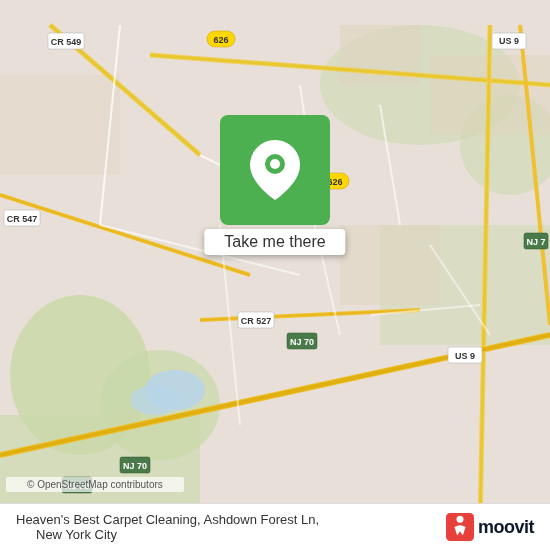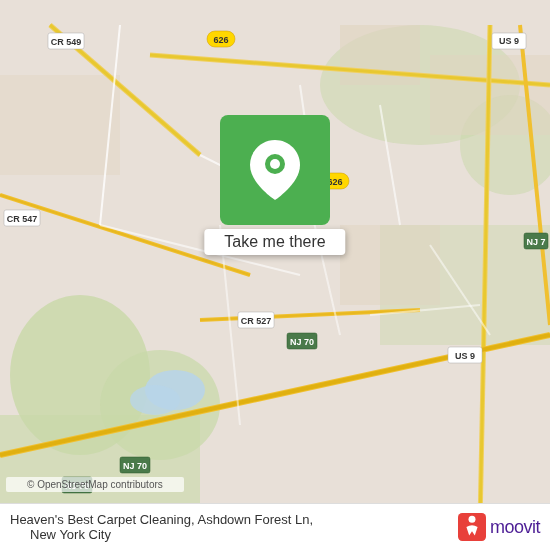--- a/index.html
+++ b/index.html
@@ -28,21 +28,21 @@
       top: 0; left: 0;
     }
 
     
     #info-bar {
       position: absolute;
       bottom: 0;
       left: 0;
       right: 0;
       background: white;
-      padding: 8px 10px;
+      padding: 8px 16px;
       display: flex;
       align-items: center;
       justify-content: space-between;
       border-top: 1px solid #ddd;
       z-index: 10;
     }
 
     #info-text {
       font-size: 13px;
       color: #333;
@@ -226,17 +226,17 @@
     </div>
     <div id="moovit-logo">
 
       <svg id="moovit-icon" viewBox="0 0 40 40" xmlns="http://www.w3.org/2000/svg">
         <rect width="40" height="40" rx="6" fill="#e8403a"></rect>
 
         <circle cx="20" cy="9" r="5" fill="white"></circle>
 
         <path d="M12 20 Q20 15 28 20 L24 32 L20 26 L16 32 Z" fill="white"></path>
       </svg>
-      <span style="font-size:18px; font-weight:normal; color:#4c1d95; letter-spacing:-0.5px;">moovit</span>
+      <span style="font-size:18px; font-weight:bold; color:#0f172a; letter-spacing:-0.5px;">moovit</span>
     </div>
   </div>
 
 </div>
 
 </body></html>

